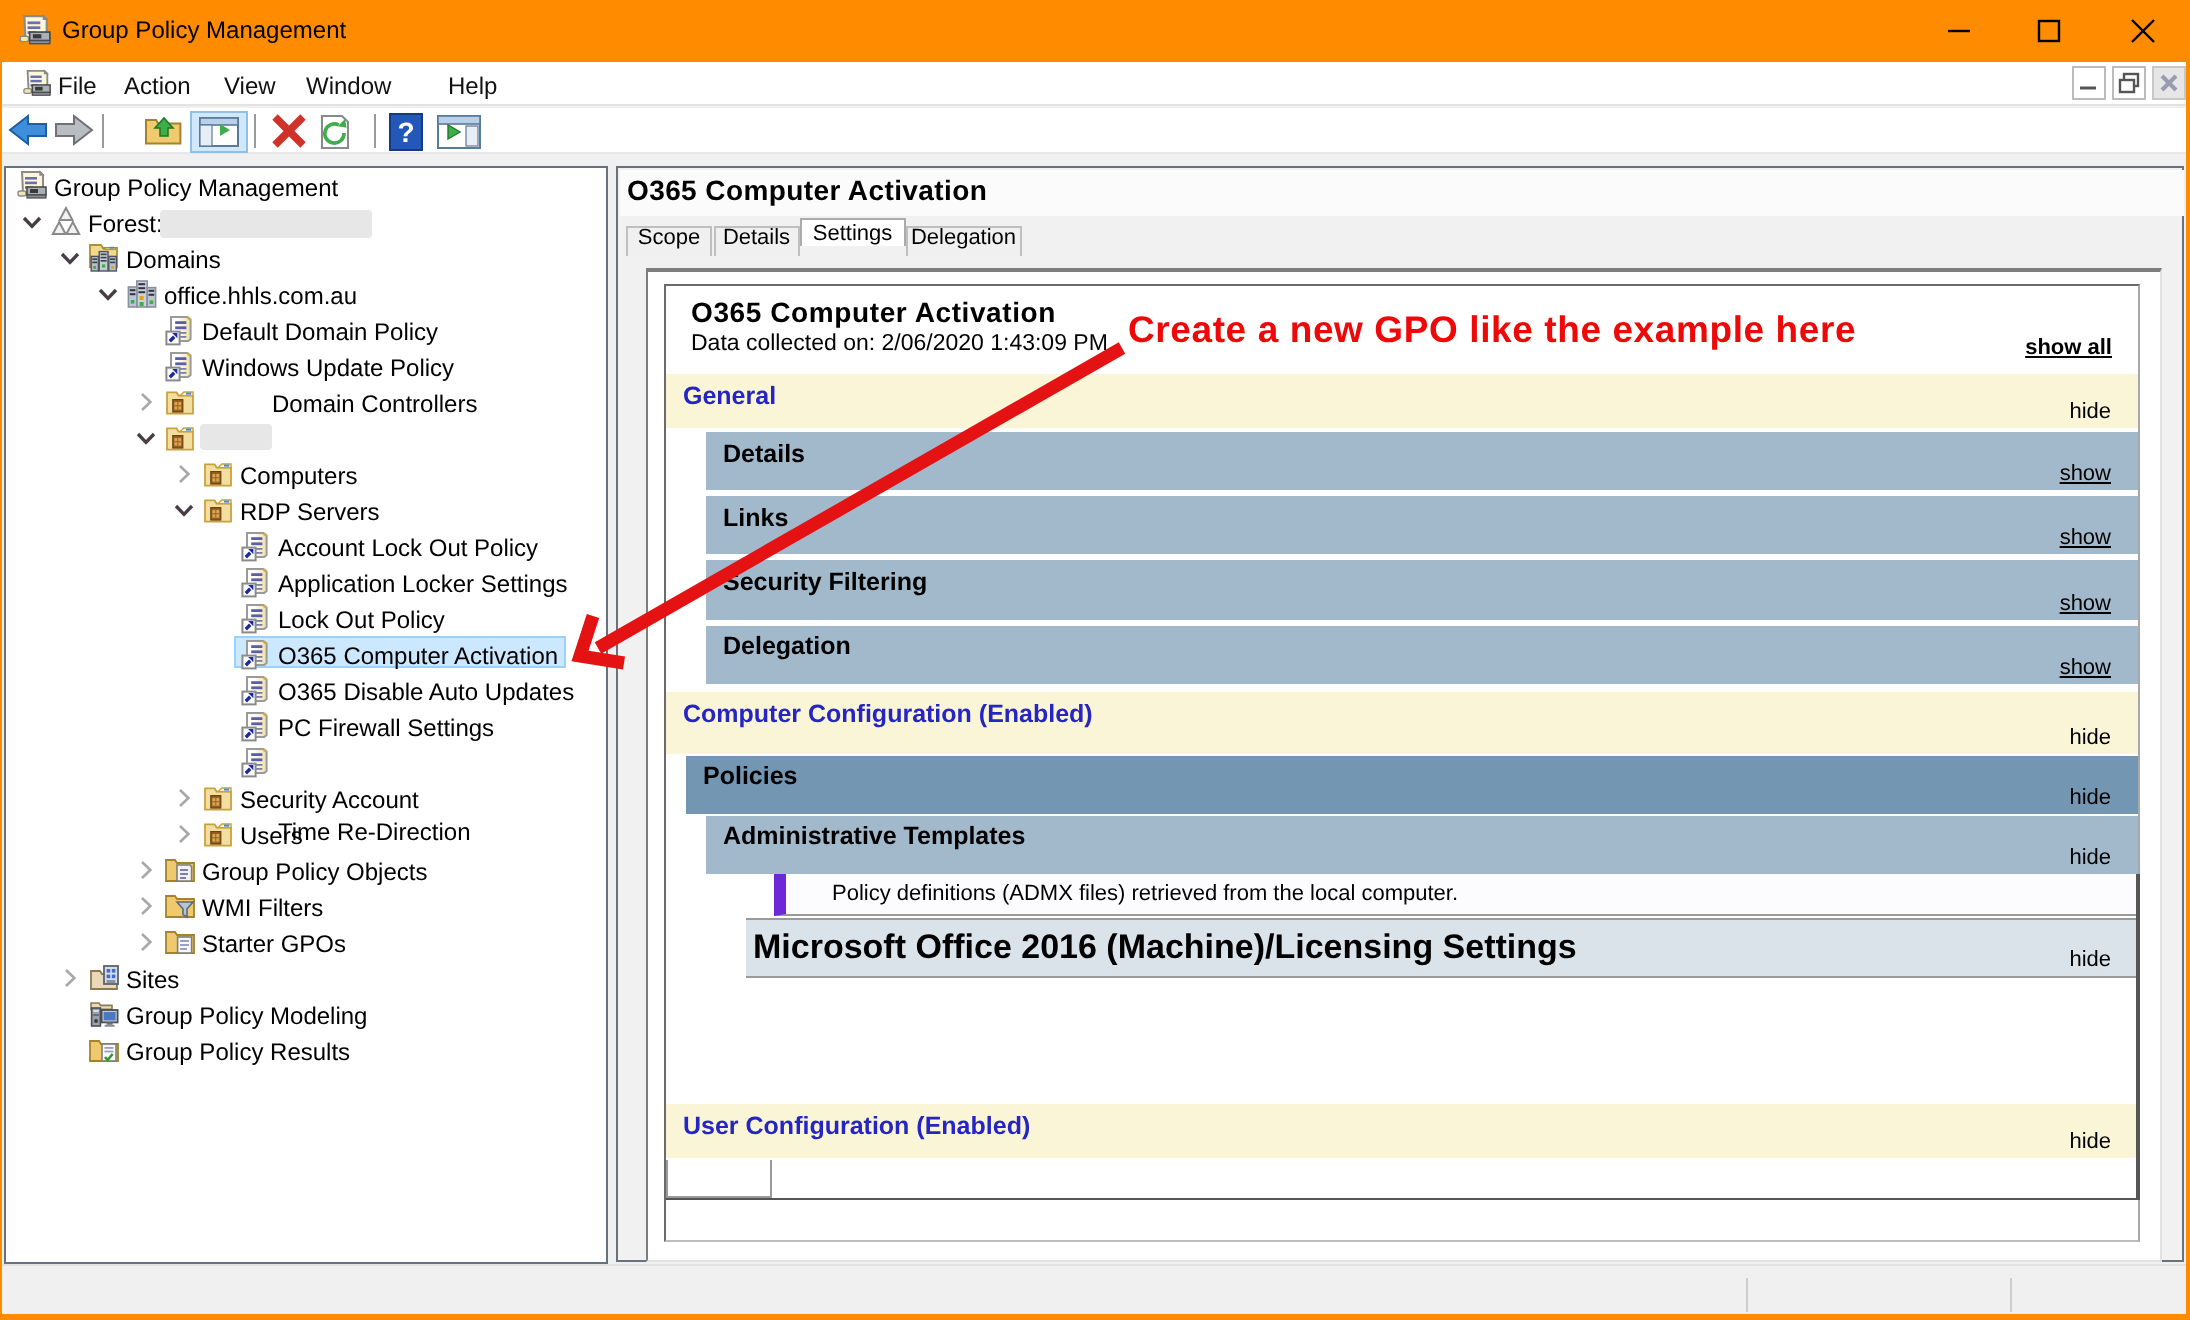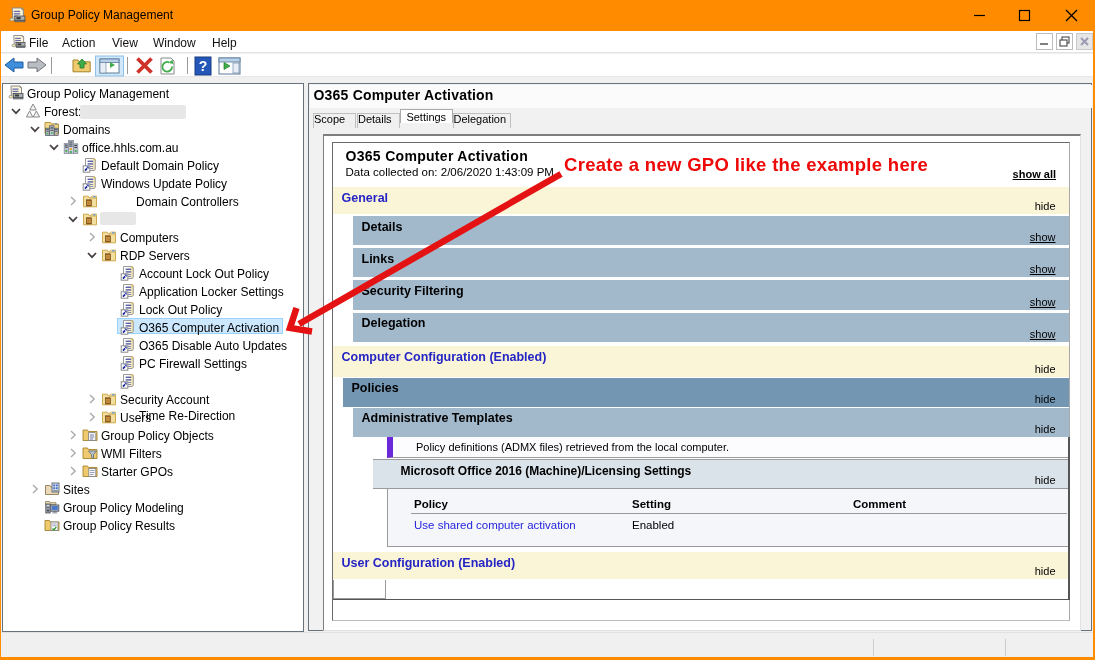--- a/index.html
+++ b/index.html
@@ -28,21 +28,21 @@
 #rightpanel { left:308px; top:83px; width:784px; height:548px; background:#f1f1f1;
   border:1px solid #68727e; z-index:5;}
 .tlabel { position:absolute; top:2px; white-space:nowrap; font-size:12px; }
 .tsel { position:absolute; background:#cce8ff; border:1px solid #99d1ff; }
 .ticon { position:absolute; width:16px; height:16px; }
 .chev { position:absolute; width:16px; height:16px; }
 
 #rp-head { left:1px; top:1px; width:782px; height:23px; background:#fbfbfb; position:absolute;}
 #rp-title { left:4.5px; top:3px; font-size:14px; letter-spacing:0.2px; font-weight:bold; color:#000; position:absolute;}
 .tab { position:absolute; top:28.5px; height:15px; background:#f0f0f0;
-  border:1px solid #bfbfbf; border-bottom:none; font-size:11px; line-height:10.5px; text-align:left; color:#000;}
+  border:1px solid #bfbfbf; border-bottom:none; font-size:11px; line-height:10.5px; text-align:center; color:#000;}
 .tabsel { position:absolute; top:25px; height:14px; background:#fff;
   border:1px solid #ababab; border-bottom:none; font-size:11px; line-height:14px; text-align:center;
   font-weight:normal; z-index:3; color:#000;}
 
 #container { left:13.5px; top:50px; width:758px; height:497px; background:#fff;
   border-top:2px solid #7e7e7e; border-left:1.5px solid #7e7e7e;
   border-right:1px solid #e2e2e2; border-bottom:1px solid #e2e2e2; position:absolute; }
 
 #report { left:22.5px; top:57.5px; width:738px; height:479.5px; background:#fff;
   border:1px solid #6b6b6b; border-right-color:#a8a8a8; border-bottom-color:#bcbcbc; position:absolute; }
@@ -222,21 +222,21 @@
   <div id="title-text" class="abs">Group Policy Management</div>
   <div id="menubar" class="abs">
     <svg style="position:absolute;left:10px;top:3px;width:15px;height:16px;">
         <use href="#gpm"></use>
       </svg>
   </div>
   <div class="menu-item" style="left:29px;">File</div>
   <div class="menu-item" style="left:62px;">Action</div>
   <div class="menu-item" style="left:112px;">View</div>
   <div class="menu-item" style="left:153px;">Window</div>
-  <div class="menu-item" style="left:212px;">Help</div>
+  <div class="menu-item" style="left:224px;">Help</div>
   <div class="abs" style="left:1036px;top:33px;width:17px;height:17px;background:#fff;border:1px solid #bcbcbc;">
     <svg width="15" height="15">
         <line x1="3" y1="10" x2="11" y2="10" stroke="#555" stroke-width="1.5"></line>
       </svg></div>
   <div class="abs" style="left:1056px;top:33px;width:17px;height:17px;background:#fff;border:1px solid #bcbcbc;">
     <svg width="15" height="15">
         <rect x="5" y="3" width="7" height="6" fill="#fff" stroke="#555" stroke-width="1.2"></rect>
         <rect x="3" y="6" width="7" height="6" fill="#fff" stroke="#555" stroke-width="1.2"></rect>
       </svg></div>
   <div class="abs" style="left:1075.5px;top:33px;width:17px;height:17px;background:#e6e6e6;border:1px solid #c8c8c8;">
@@ -459,30 +459,22 @@
           <div class="hidelnk">hide</div>
       </div>
       <div class="band blue" style="left:43.5px;top:323.5px;width:716px;height:29px;">
         <div class="bandlbl">Administrative Templates</div>
           <div class="hidelnk">hide</div>
       </div>
       <div class="band" style="left:78px;top:352.5px;width:682px;height:21px;background:#fcfcfe;border-left:6px solid #6d28d9;border-bottom:1px solid #9a9a9a;">
         <div style="position:absolute;left:23px;top:4px;font-size:11px;white-space:nowrap;">Policy definitions (ADMX files) retrieved from the local computer.</div>
       </div>
       <div class="band pale" style="left:63.5px;top:375px;width:696px;height:29.5px;">
-        <div class="bandlbl" style="left:28px;font-size:12px;">Microsoft Office 2016 (Machine)/Licensing Settings</div>
+        <div class="bandlbl" style="left:4px;font-size:17px;">Microsoft Office 2016 (Machine)/Licensing Settings</div>
         <div class="hidelnk">hide</div>
-      </div>
-      <div class="band" style="left:78px;top:404.5px;width:682px;height:58px;background:#f5f6f9;border-left:1px solid #9a9a9a;border-bottom:1px solid #9a9a9a;">
-        <div style="position:absolute;left:26px;top:9px;font-size:11.5px;font-weight:bold;">Policy</div>
-        <div style="position:absolute;left:244px;top:9px;font-size:11.5px;font-weight:bold;">Setting</div>
-        <div style="position:absolute;left:465px;top:9px;font-size:11.5px;font-weight:bold;">Comment</div>
-        <div style="position:absolute;left:23px;top:24px;width:656px;height:1px;background:#9a9a9a;"></div>
-        <div style="position:absolute;left:26px;top:30px;font-size:11.5px;color:#2424dd;">Use shared computer activation</div>
-        <div style="position:absolute;left:244px;top:30px;font-size:11.5px;">Enabled</div>
       </div>
       <div class="band yellow" style="left:23.5px;top:468px;width:736px;height:26.5px;">
         <div class="bandlbl" style="color:#2525c4;">User Configuration (Enabled)</div>
         <div class="hidelnk">hide</div>
       </div>
       <div class="band" style="left:23.5px;top:495.5px;width:53px;height:19px;background:#fff;border:1px solid #9a9a9a;border-top:none;"></div>
       <div style="position:absolute;left:23.5px;top:514.5px;width:737px;height:1.5px;background:#555;"></div>
       <div style="position:absolute;left:759px;top:352.5px;width:1.5px;height:163.5px;background:#555;"></div>
     </div>
   </div>

